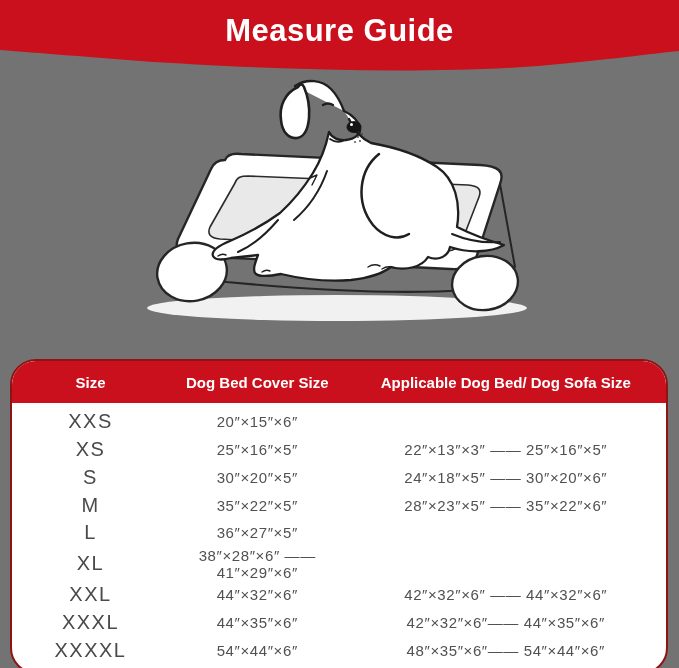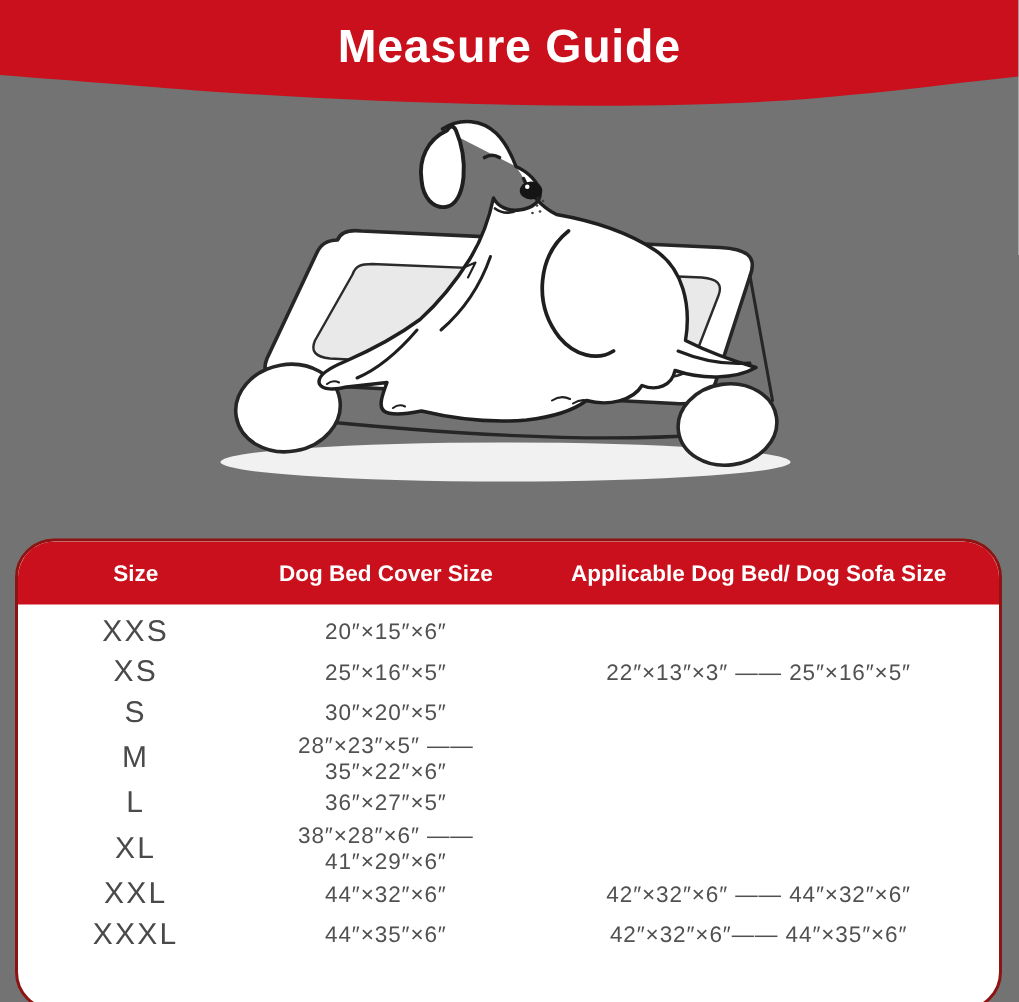--- a/index.html
+++ b/index.html
@@ -111,39 +111,46 @@
         <span class="cell-dim">20″×15″×6″</span>
       </div>
       <div class="t-row">
         <span class="cell-size">XS</span>
         <span class="cell-dim">25″×16″×5″</span>
         <span class="cell-dim">22″×13″×3″ —— 25″×16″×5″</span>
       </div>
       <div class="t-row">
         <span class="cell-size">S</span>
         <span class="cell-dim">30″×20″×5″</span>
+        <span class="cell-dim">24″×18″×5″ —— 30″×20″×6″</span>
       </div>
       <div class="t-row">
         <span class="cell-size">M</span>
+        <span class="cell-dim">35″×22″×5″</span>
         <span class="cell-dim">28″×23″×5″ —— 35″×22″×6″</span>
       </div>
       <div class="t-row">
         <span class="cell-size">L</span>
         <span class="cell-dim">36″×27″×5″</span>
       </div>
       <div class="t-row">
         <span class="cell-size">XL</span>
         <span class="cell-dim">38″×28″×6″ —— 41″×29″×6″</span>
       </div>
       <div class="t-row">
         <span class="cell-size">XXL</span>
         <span class="cell-dim">44″×32″×6″</span>
         <span class="cell-dim">42″×32″×6″ —— 44″×32″×6″</span>
       </div>
       <div class="t-row">
         <span class="cell-size">XXXL</span>
         <span class="cell-dim">44″×35″×6″</span>
         <span class="cell-dim">42″×32″×6″—— 44″×35″×6″</span>
       </div>
+      <div class="t-row">
+        <span class="cell-size">XXXXL</span>
+        <span class="cell-dim">54″×44″×6″</span>
+        <span class="cell-dim">48″×35″×6″—— 54″×44″×6″</span>
+      </div>
     </div>
   </div>
 
 </div>
 
 </body></html>

